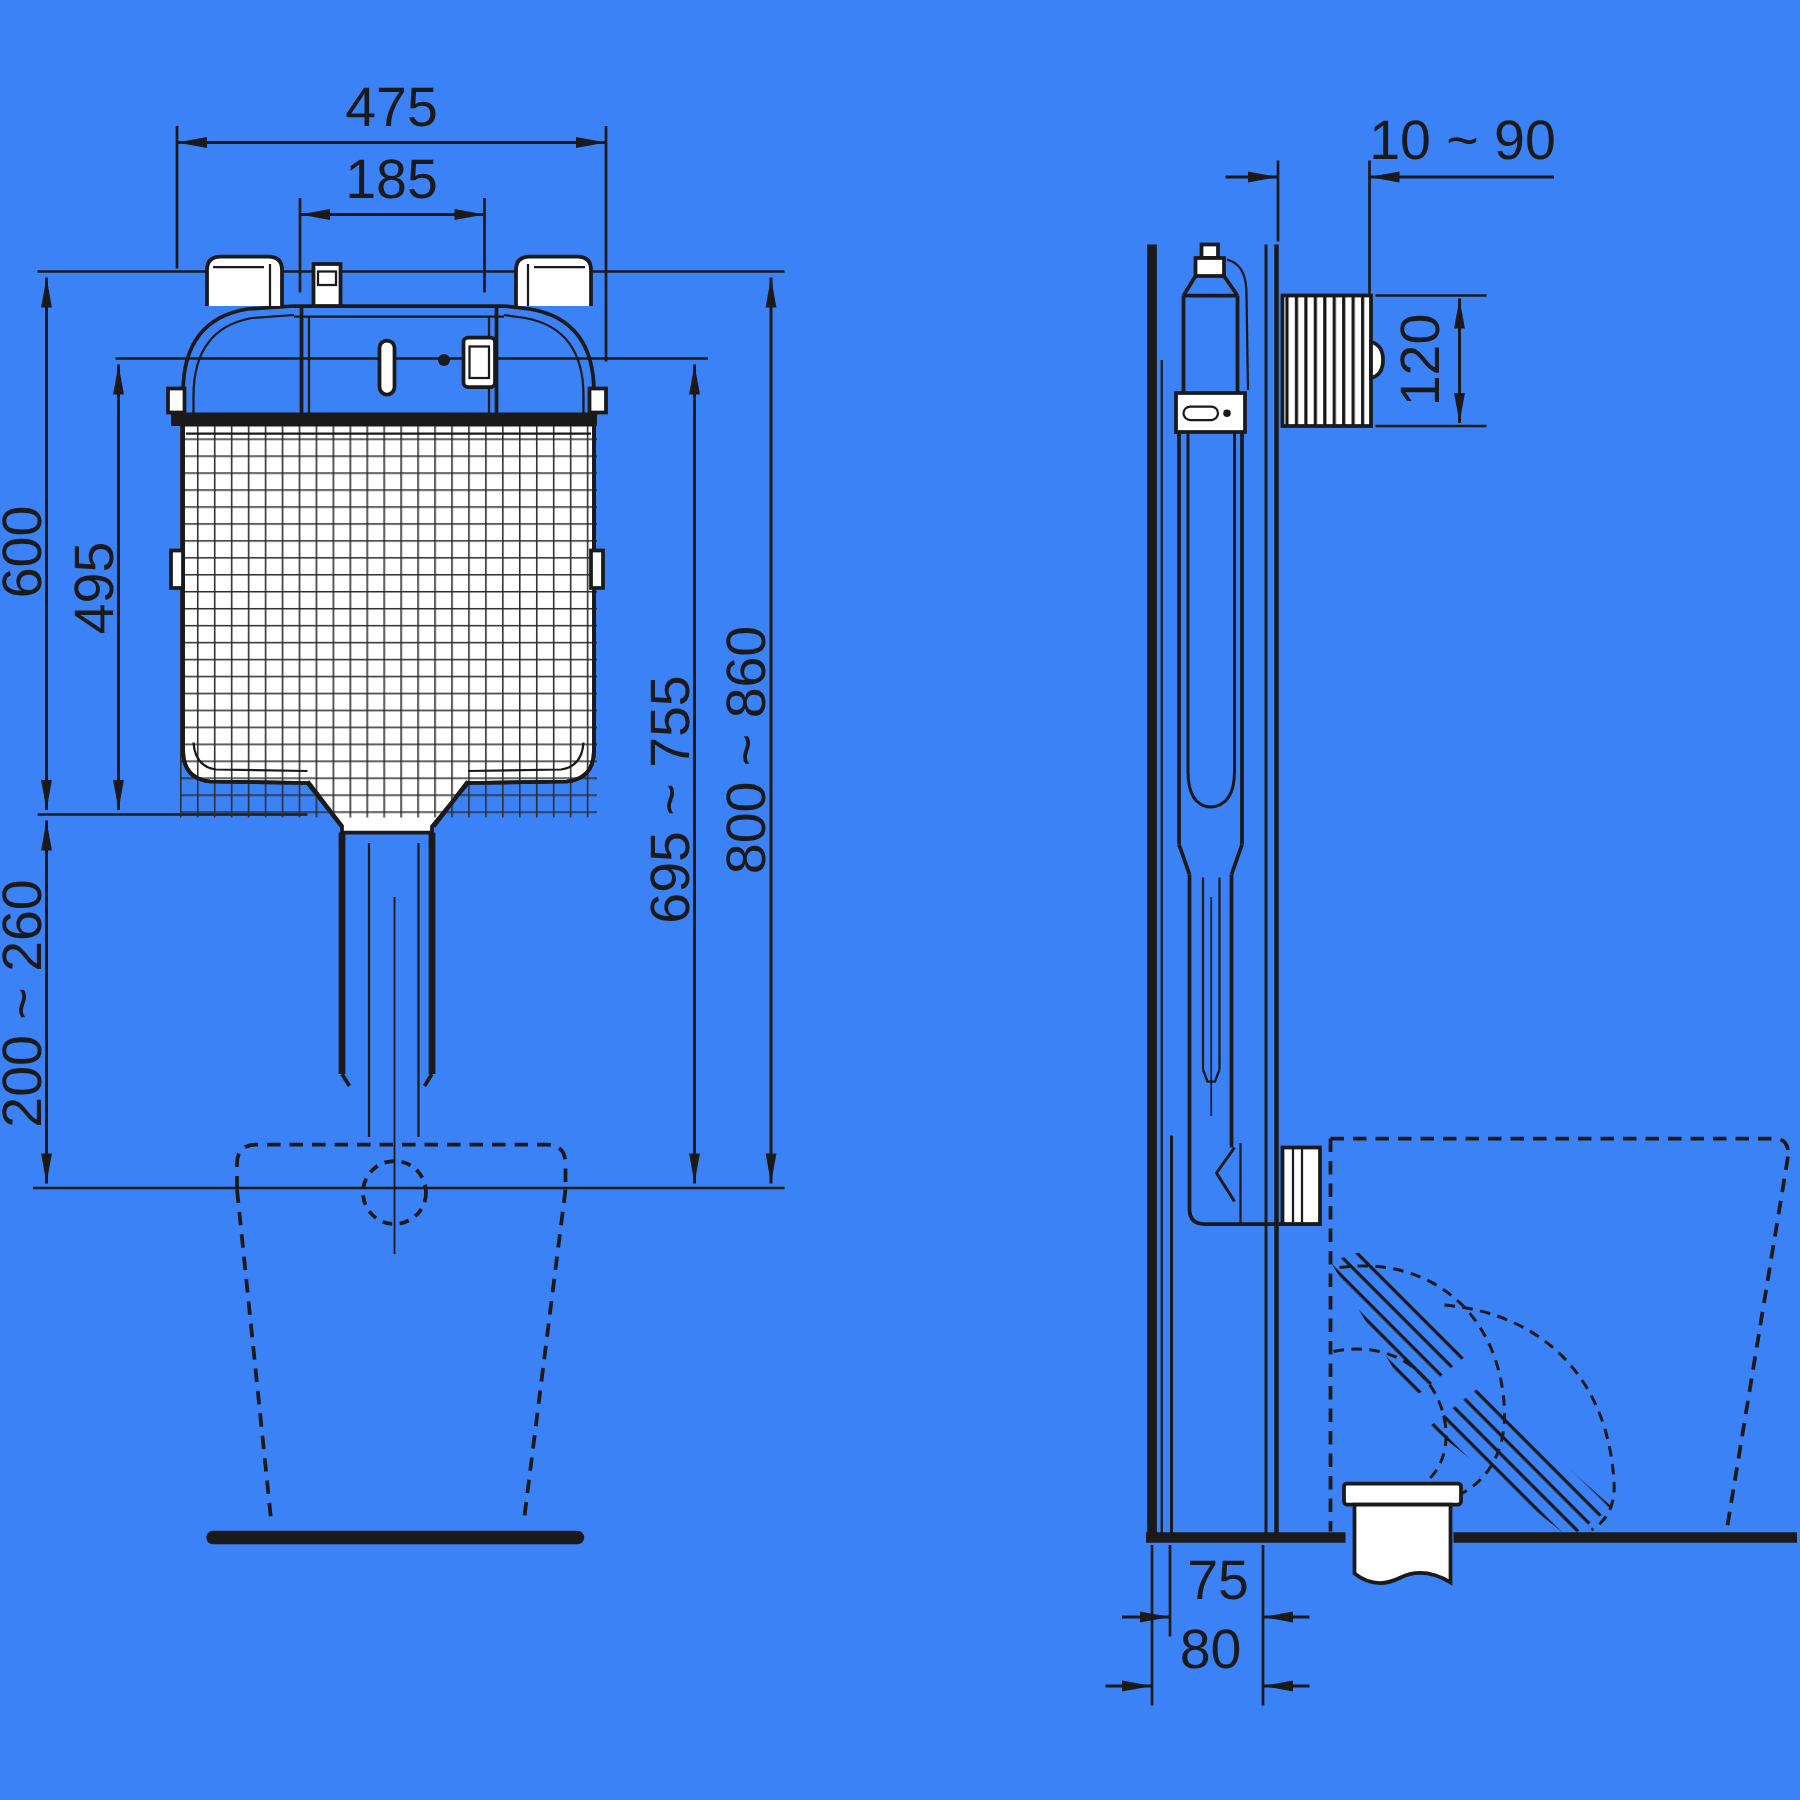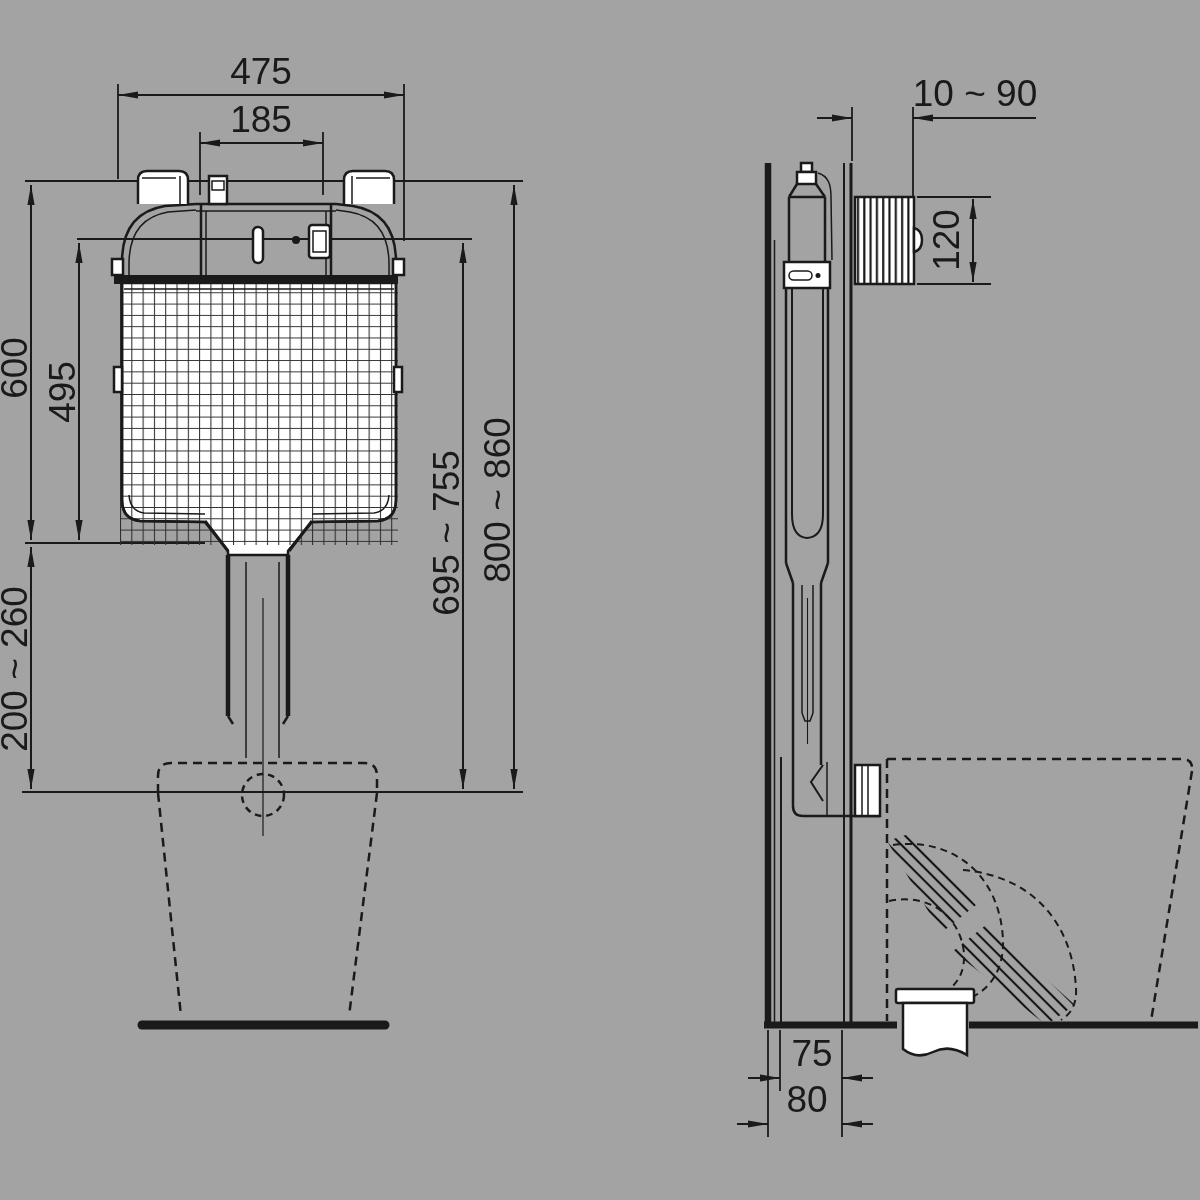--- a/index.html
+++ b/index.html
@@ -1,16 +1,16 @@
 <!DOCTYPE html>
 <html><head>
 <meta charset="utf-8">
 <style>
   html,body{margin:0;padding:0;background:#fff;}
-  .canvas{width:1200px;height:1200px;background:#a3a3a3;position:relative;overflow:hidden;}
+  .canvas{width:1200px;height:1200px;background:#3b82f6;position:relative;overflow:hidden;}
   svg{display:block;}
   text{font-family:"Liberation Sans","DejaVu Sans",sans-serif;font-size:37px;fill:#1a1a1a;}
   .mid{text-anchor:middle;}
   .s-thin{stroke:#1a1a1a;stroke-width:1.8;fill:none;}
   .s-dim{stroke:#1a1a1a;stroke-width:2;fill:none;}
   .s-ol{stroke:#1a1a1a;stroke-width:2.5;fill:none;}
   .s-olw{stroke:#1a1a1a;stroke-width:2.5;fill:#ffffff;}
   .s-det{stroke:#1a1a1a;stroke-width:1.5;fill:none;}
   .s-med{stroke:#1a1a1a;stroke-width:3;fill:none;}
   .s-pipe{stroke:#1a1a1a;stroke-width:4.5;fill:none;}

